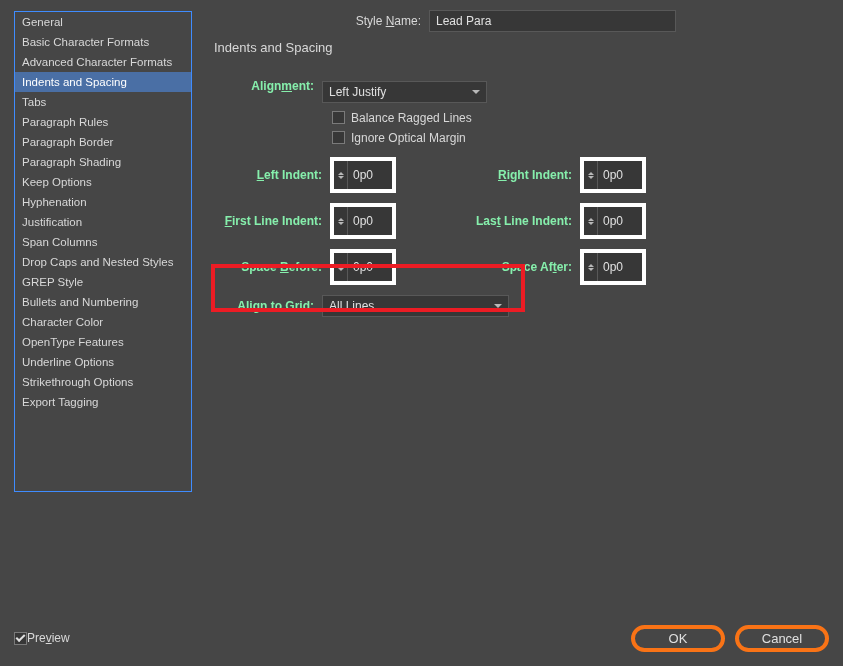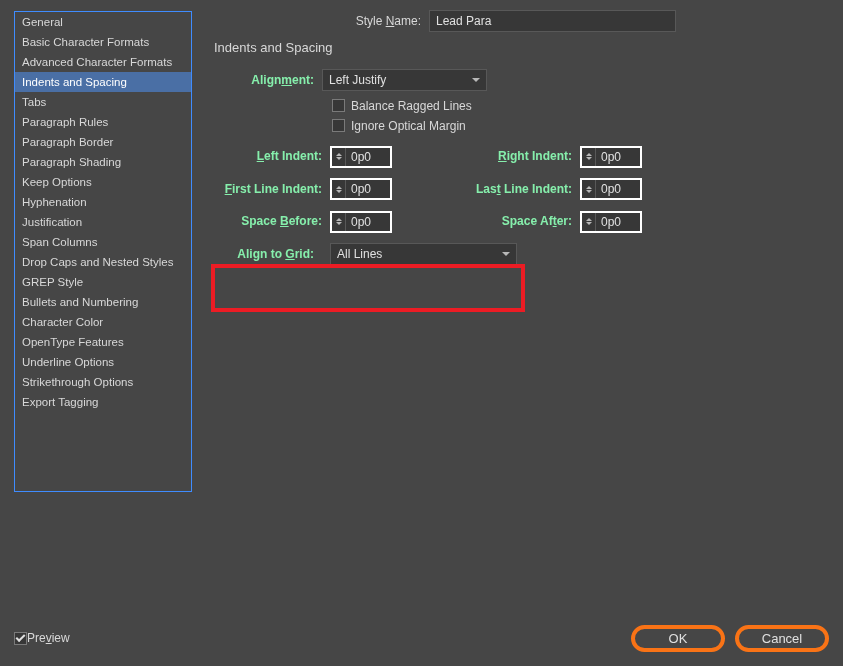--- a/index.html
+++ b/index.html
@@ -71,22 +71,22 @@
   }
   .section-title {
     font-size: 13px;
     color: #d8d8d8;
     margin: 4px 0 14px 4px;
   }
   .form-grid { display: grid; grid-template-columns: 120px 1fr 130px 1fr; row-gap: 10px; align-items: center; }
   .flabel { text-align: right; padding-right: 8px; white-space: nowrap; color: #86efac; font-weight: bold; }
   .spinner {
     display: inline-flex; align-items: center;
-    background: #373737; border: 2px solid #ffffff;
-    height: 22px;
+    background: #373737; border: 4px solid #ffffff;
+    height: 36px;
   }
   .spinner .arrows {
     width: 14px; height: 100%;
     border-right: 1px solid #585858;
     display: flex; flex-direction: column; align-items: center; justify-content: center;
     gap: 1px; cursor: pointer;
   }
   .spinner .up, .spinner .down { width: 0; height: 0; border-left: 3px solid transparent; border-right: 3px solid transparent; }
   .spinner .up { border-bottom: 3px solid #b8b8b8; }
   .spinner .down { border-top: 3px solid #b8b8b8; }
@@ -168,21 +168,21 @@
     <input class="text-input" style="width: 247px;" value="Lead Para">
   </div>
 
   <div class="section-title">Indents and Spacing</div>
 
   <div style="margin-left:0;">
     <div class="row">
       <div class="flabel" style="width:112px;">
         <span>Align</span><span class="u">m</span><span>ent:</span>
       </div>
-      <div class="dropdown" style="width:165px;">
+      <div class="dropdown" style="width:165px;margin-top:12px;">
         <span>Left Justify</span>
         <span class="chev"></span>
       </div>
     </div>
 
     <div class="checkbox-row">
       <span class="checkbox"></span>
       <span>Balance Ragged Lines</span>
     </div>
     <div class="checkbox-row" style="margin-bottom:12px;">
@@ -264,21 +264,21 @@
             </span>
           <input value="0p0" style="">
         </div>
       </div>
     </div>
 
     <div class="row" style="margin-top:10px;">
       <div class="flabel" style="width:112px;">
         <span>Align to </span><span class="u">G</span><span>rid:</span>
       </div>
-      <div class="dropdown" style="width:187px;margin-left:8px;">
+      <div class="dropdown" style="width:187px;">
         <span>All Lines</span>
         <span class="chev"></span>
       </div>
     </div>
   </div>
 </div>
 
 <div class="highlight" style="left:211px; top:264px; width:314px; height:48px;"></div>
 
 <div class="bottom">

